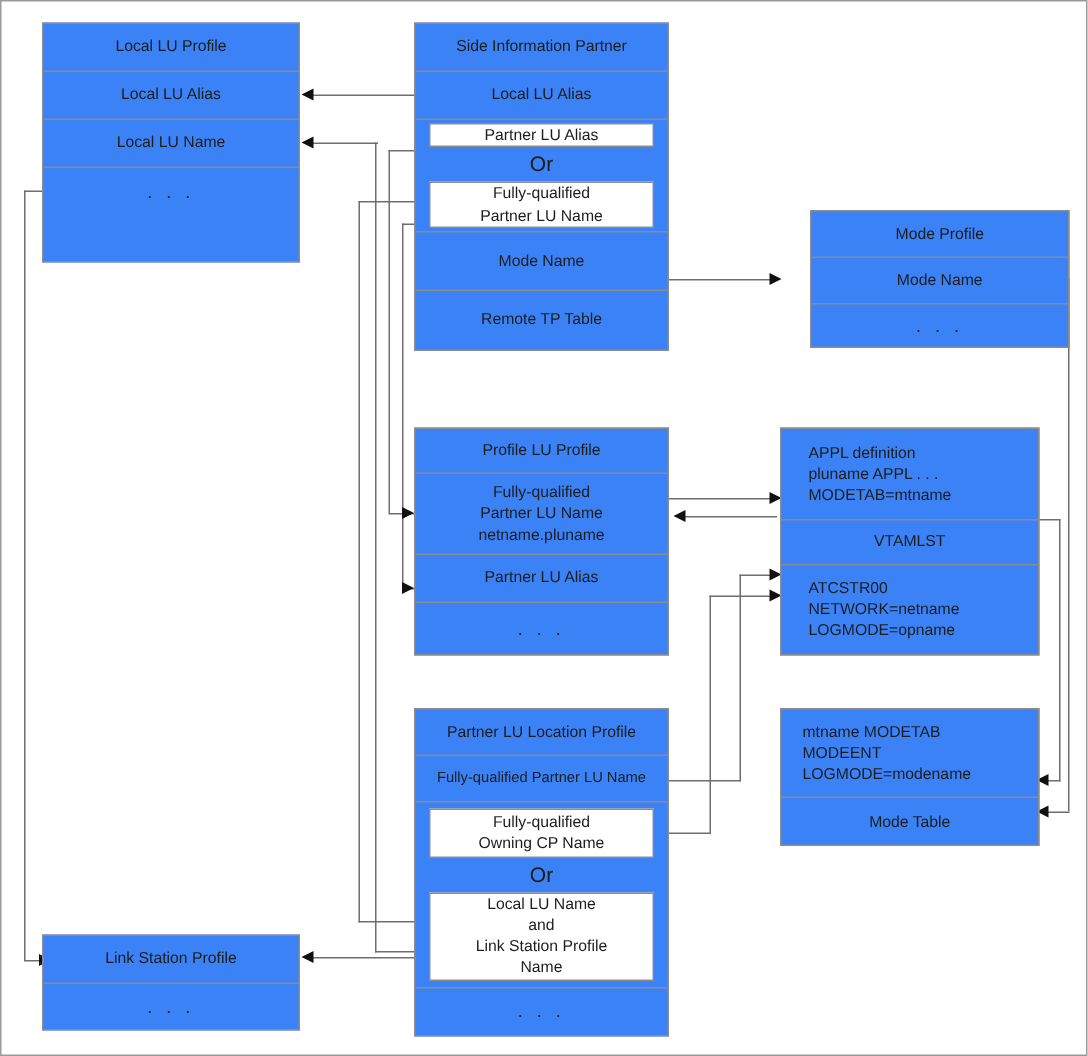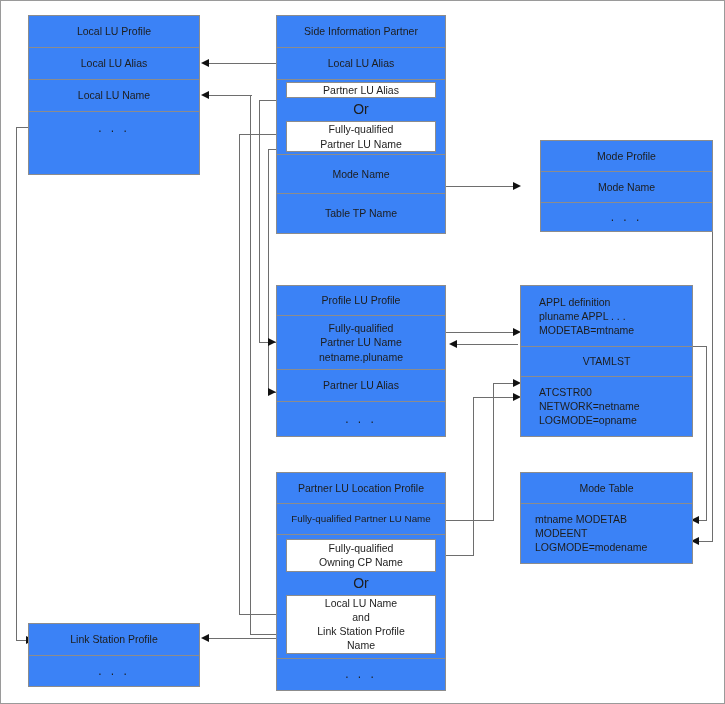--- a/index.html
+++ b/index.html
@@ -155,21 +155,21 @@
   <div class="box" style="left:275px; top:14px; width:170px; height:219px;">
     <div class="cell" style="height:32px;">Side Information Partner</div>
     <div class="cell" style="height:32px;">Local LU Alias</div>
     <div class="cell wrap" style="height:75px;">
       <div class="inner" style="height:27px;">Partner LU Alias</div>
       <div class="orlabel">Or</div>
       <div class="inner" style="height:33px;">Fully-qualified
 Partner LU Name</div>
     </div>
     <div class="cell" style="height:39px;">Mode Name</div>
-    <div class="cell" style="height:39px;">Table TP Name</div>
+    <div class="cell" style="height:39px;">Remote TP Table</div>
   </div>
 
   <div class="box" style="left:519px; top:139px; width:173px; height:92px;margin-left:20px;">
     <div class="cell" style="height:31px;">Mode Profile</div>
     <div class="cell" style="height:31px;">Mode Name</div>
     <div class="cell dots" style="height:28px;">. . .</div>
   </div>
 
   <div class="box" style="left:275px; top:284px; width:170px; height:152px;">
     <div class="cell" style="height:30px;">Profile LU Profile</div>
@@ -199,24 +199,24 @@
       <div class="orlabel">Or</div>
       <div class="inner" style="height:62px;">Local LU Name
 and
 Link Station Profile
 Name</div>
     </div>
     <div class="cell dots" style="height:31px;">. . .</div>
   </div>
 
   <div class="box" style="left:519px; top:471px; width:173px; height:92px;">
-    <div class="cell" style="height:31px;">Mode Table</div>
     <div class="cell left" style="height:60px; padding-left:14px;">mtname MODETAB
    MODEENT
       LOGMODE=modename</div>
+    <div class="cell" style="height:31px;">Mode Table</div>
   </div>
 
   <div class="box" style="left:27px; top:622px; width:172px; height:64px;">
     <div class="cell" style="height:32px;">Link Station Profile</div>
     <div class="cell dots" style="height:31px;">. . .</div>
   </div>
 
 </div>
 
 </body></html>

